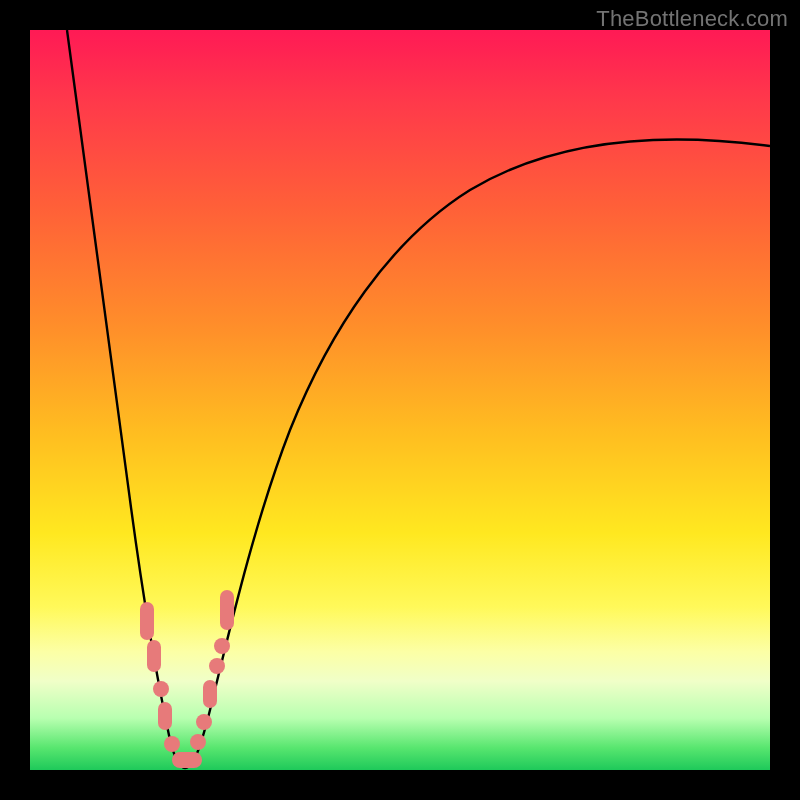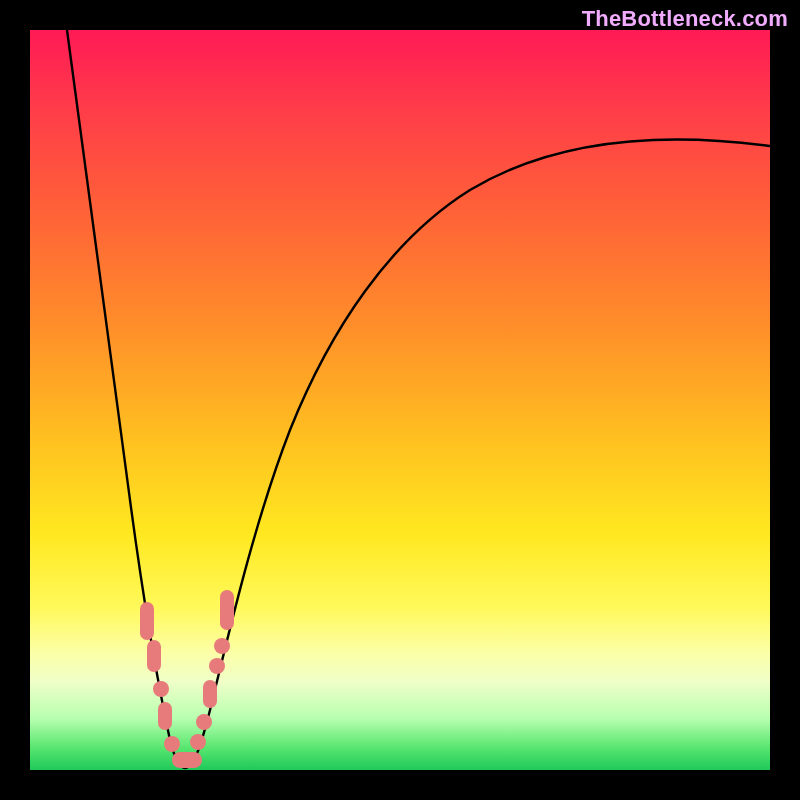--- a/index.html
+++ b/index.html
@@ -30,23 +30,23 @@
       #f0ffc8 88%,
       #b8ffb0 93%,
       #58e66f 97%,
       #1ec95a 100%
     );
   }
   .attribution {
     position: absolute;
     top: 6px;
     right: 12px;
-    color: #f0abfc;
+    color: #737373;
     font-size: 22px;
-    font-weight: 700;
+    font-weight: 400;
     letter-spacing: 0.2px;
     user-select: none;
   }
   svg.curve {
     position: absolute;
     left: 0;
     top: 0;
     width: 740px;
     height: 740px;
   }

